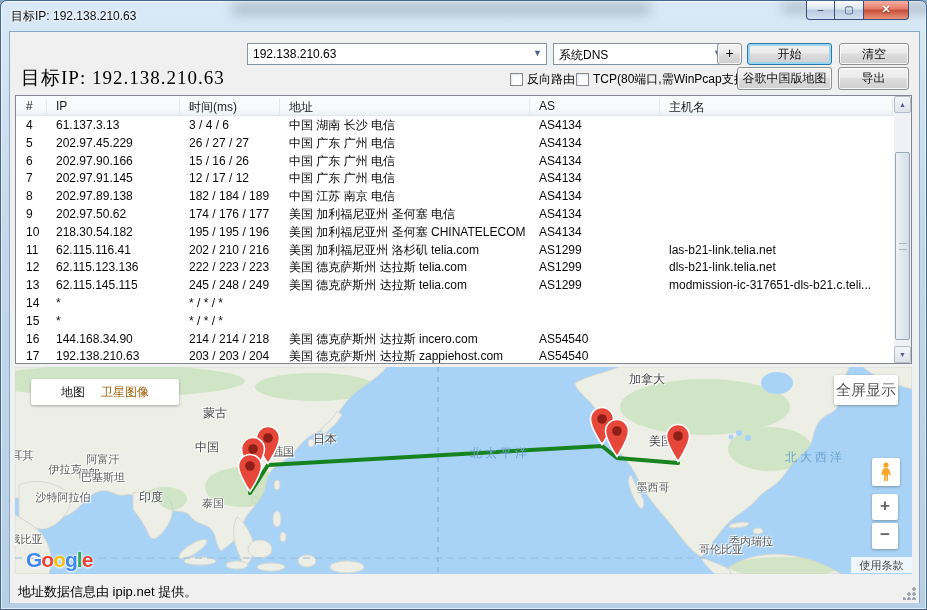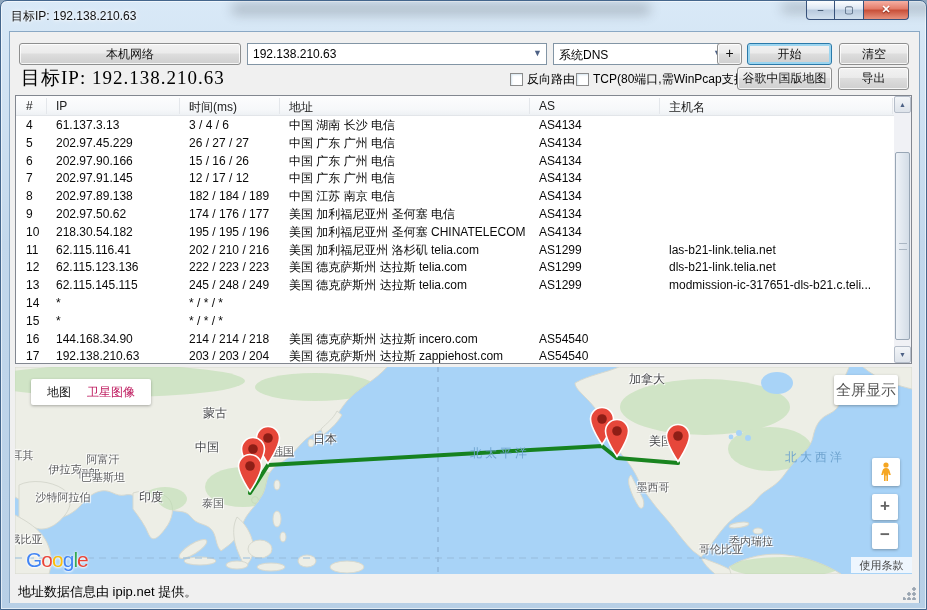--- a/index.html
+++ b/index.html
@@ -74,33 +74,33 @@
     border-top:1px solid #aab6c3;border-bottom:1px solid #aab6c3;}
   
   .map{position:absolute;left:14px;top:366px;width:897px;height:207px;background:#a8d3f7;overflow:hidden;}
   .map svg.base{position:absolute;left:0;top:0;}
   .map-label{position:absolute;transform:translate(-50%,-50%);font-size:11px;color:#58595b;
     white-space:nowrap;text-shadow:0 0 3px #fff,0 0 2px #fff,1px 1px 0 #fff,-1px -1px 0 #fff;}
   .map-label.big{font-size:12px;color:#46474a;}
   .map-label.ocean{color:#6ea3cf;letter-spacing:3px;text-shadow:none;font-size:12px;}
   .map-marker{position:absolute;width:26px;height:40px;transform:translate(-50%,-100%);}
   .ctl{position:absolute;background:#fff;box-shadow:0 1px 3px rgba(0,0,0,.3);border-radius:2px;}
-  .maptype{left:16px;top:12px;height:26px;padding:0 16px;display:flex;align-items:center;gap:16px;font-size:12px;}
+  .maptype{left:16px;top:12px;height:26px;padding:0 30px;display:flex;align-items:center;gap:16px;font-size:12px;}
   .maptype .sel{color:#111;}
-  .maptype .unsel{color:#be185d;}
+  .maptype .unsel{color:#a16207;}
   .fullscreen{left:819px;top:8px;width:64px;height:30px;font-size:15px;color:#565656;
     text-align:center;line-height:30px;}
   .pegman{left:857px;top:91px;width:28px;height:28px;display:flex;align-items:center;justify-content:center;}
   .zoombtn{left:857px;width:26px;height:26px;font-size:17px;color:#666;text-align:center;line-height:24px;font-weight:bold;}
   .zin{top:127px;}  .zout{top:156px;}
   .gattr{position:absolute;top:190px;height:16px;background:rgba(255,255,255,.8);font-size:11px;
     color:#444;line-height:16px;padding:0 6px;white-space:nowrap;}
   .gattr.main{left:688px;}
   .gattr.terms{left:836px;width:61px;text-align:center;}
-  .glogo{position:absolute;left:11px;top:181px;font-size:21px;font-weight:normal;letter-spacing:-1px;
+  .glogo{position:absolute;left:11px;top:181px;font-size:21px;font-weight:bold;letter-spacing:-1px;
     text-shadow:0 0 3px #fff,0 1px 2px rgba(255,255,255,.9);}
   
   .statusbar{position:absolute;left:9px;top:574px;width:909px;height:28px;background:#f0f0f0;}
   .status-text{position:absolute;left:8px;top:8px;font-size:13px;color:#000;}
   .grip{position:absolute;right:3px;bottom:3px;width:13px;height:13px;
     background:
      radial-gradient(circle at 11px 2px,#9aa5b1 1.5px,transparent 2px),
      radial-gradient(circle at 11px 7px,#9aa5b1 1.5px,transparent 2px),
      radial-gradient(circle at 6px 7px,#9aa5b1 1.5px,transparent 2px),
      radial-gradient(circle at 11px 12px,#9aa5b1 1.5px,transparent 2px),
@@ -119,21 +119,20 @@
     <span class="title-text">目标IP: 192.138.210.63</span>
     <div class="winbtns">
       <div class="winbtn min">–</div>
       <div class="winbtn max">▢</div>
       <div class="winbtn close">✕</div>
     </div>
   </div>
 
   <div class="client"></div>
 
-  <div class="btn btn-local">本机网络</div>
   <div class="combo combo-ip">
     <span class="val">192.138.210.63</span>
     <span class="arrow">▼</span>
   </div>
   <div class="combo combo-dns">
     <span class="val">系统DNS</span>
     <span class="arrow">▼</span>
   </div>
   <div class="btn btn-plus">+</div>
   <div class="btn btn-start">开始</div>

